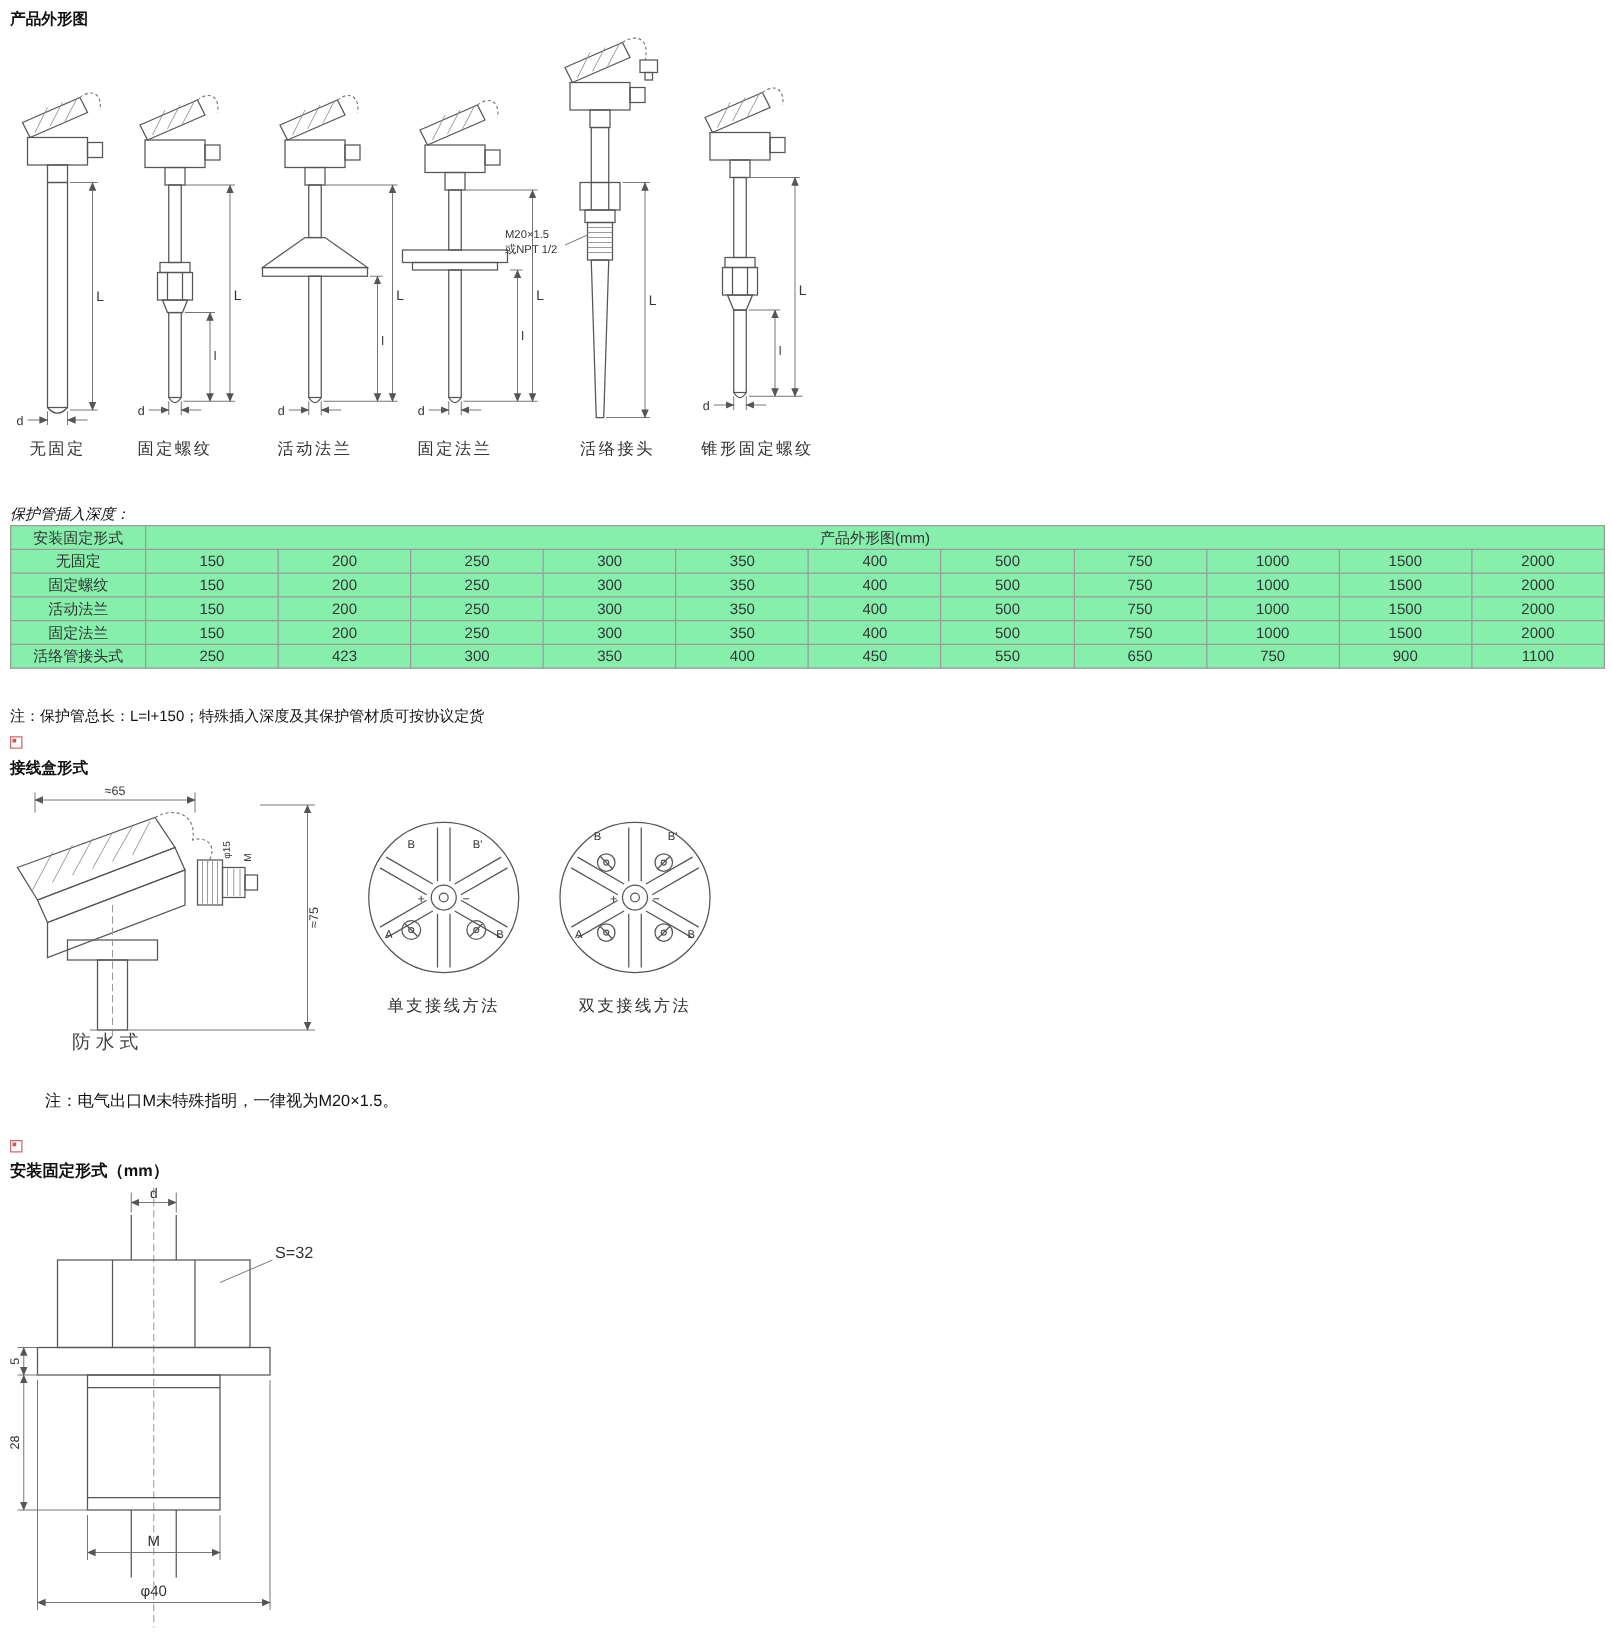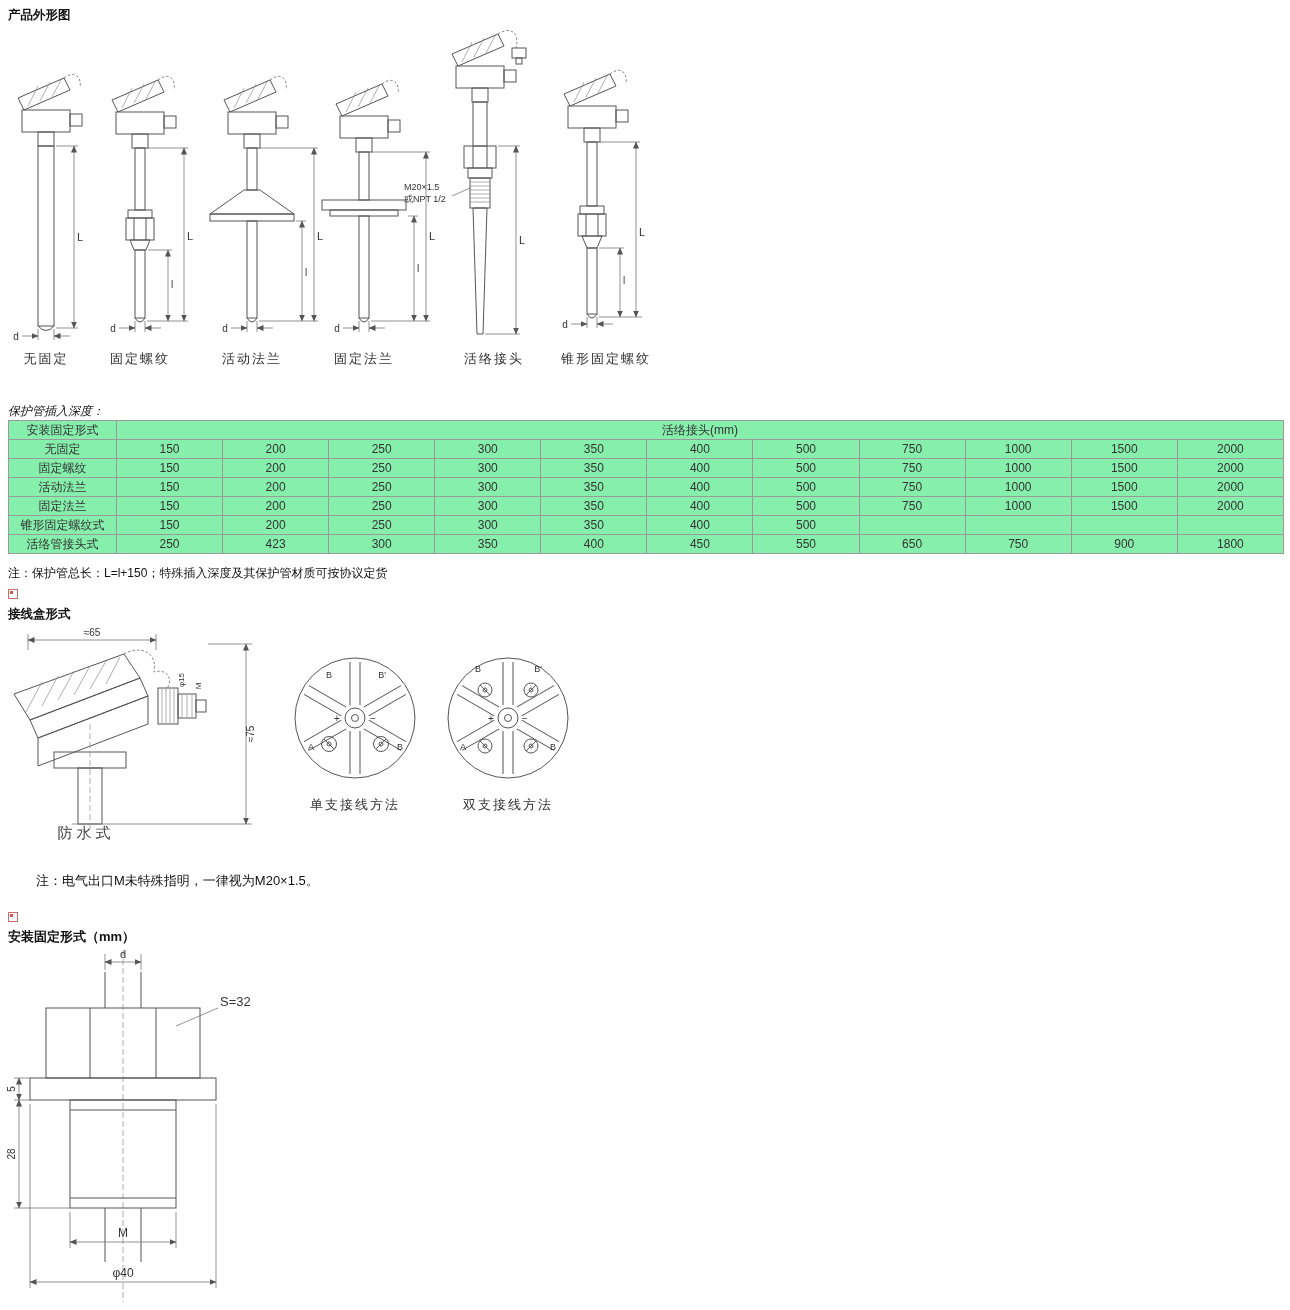--- a/index.html
+++ b/index.html
@@ -222,21 +222,21 @@
     <span class="caption" style="left:486px;top:332px">活络接头</span>
     <span class="caption" style="left:598px;top:332px">锥形固定螺纹</span>
   </div>
 
   <div class="plain-label" style="left:8px;top:403px">保护管插入深度：</div>
 
   <table class="depth">
     <tbody>
       <tr>
         <td class="c1">安装固定形式</td>
-        <td colspan="11">活络接头(mm)</td>
+        <td colspan="11">产品外形图(mm)</td>
       </tr>
     <tr>
           <td class="c1">无固定</td>
           <td>150</td>
           <td>200</td>
           <td>250</td>
           <td>300</td>
           <td>350</td>
           <td>400</td>
           <td>500</td>
@@ -281,46 +281,32 @@
           <td>300</td>
           <td>350</td>
           <td>400</td>
           <td>500</td>
           <td>750</td>
           <td>1000</td>
           <td>1500</td>
           <td>2000</td>
         </tr>
         <tr>
-          <td class="c1">锥形固定螺纹式</td>
-          <td>150</td>
-          <td>200</td>
-          <td>250</td>
-          <td>300</td>
-          <td>350</td>
-          <td>400</td>
-          <td>500</td>
-          <td></td>
-          <td></td>
-          <td></td>
-          <td></td>
-        </tr>
-        <tr>
           <td class="c1">活络管接头式</td>
           <td>250</td>
           <td>423</td>
           <td>300</td>
           <td>350</td>
           <td>400</td>
           <td>450</td>
           <td>550</td>
           <td>650</td>
           <td>750</td>
           <td>900</td>
-          <td>1800</td>
+          <td>1100</td>
         </tr>
       </tbody>
   </table>
 
   <div class="note" style="left:8px;top:565px">注：保护管总长：L=l+150；特殊插入深度及其保护管材质可按协议定货</div>
   <div class="redicon" style="left:8px;top:589px"></div>
 
   <div class="sec-title" style="left:8px;top:606px">接线盒形式</div>
 
   <div class="figwrap" style="left:8px;top:624px;width:700px;height:235px">

